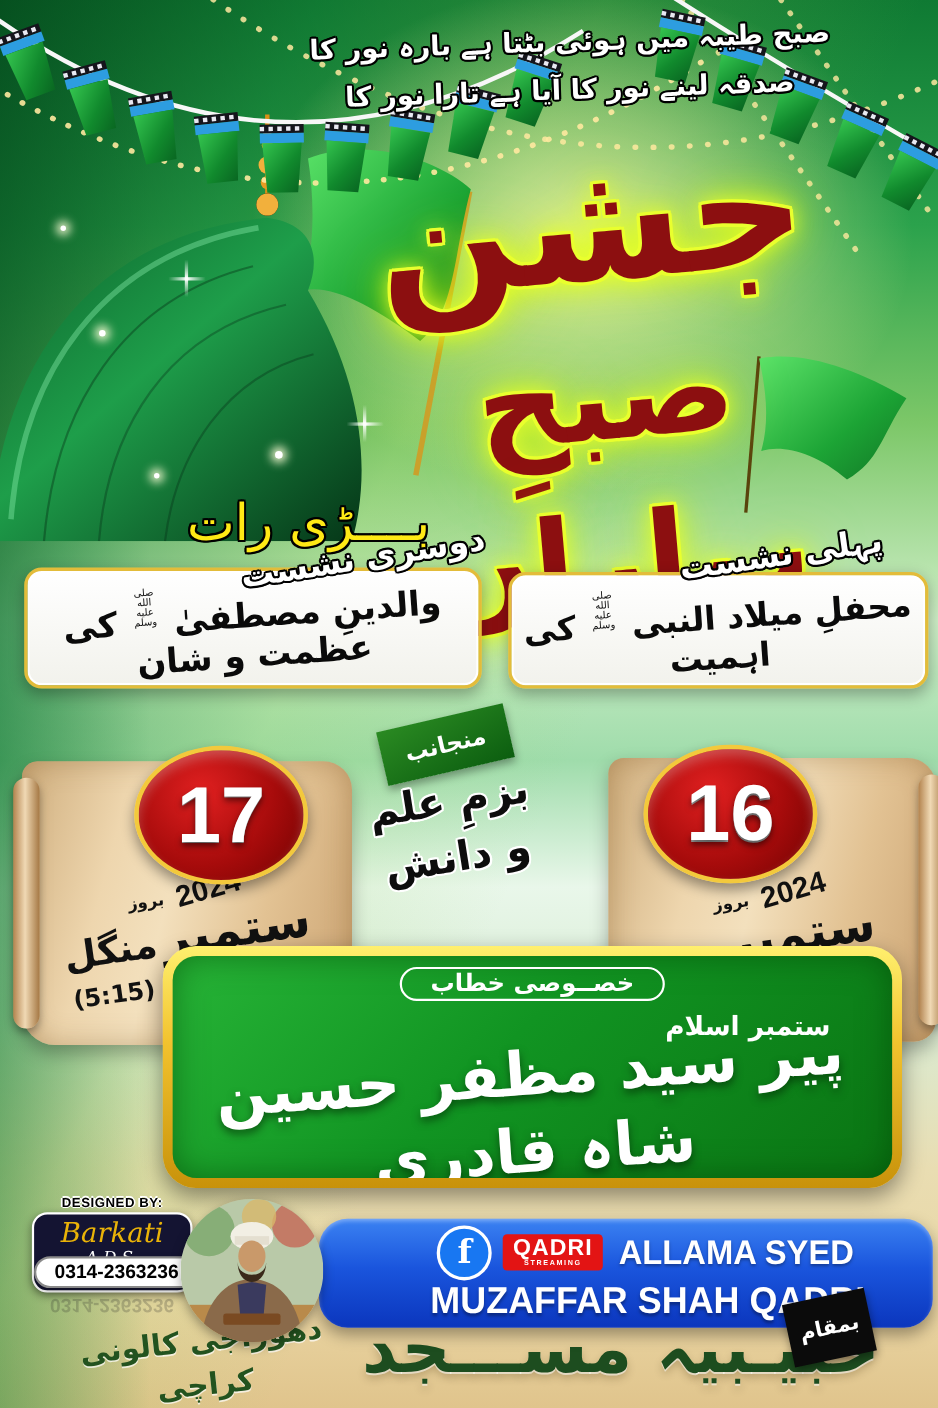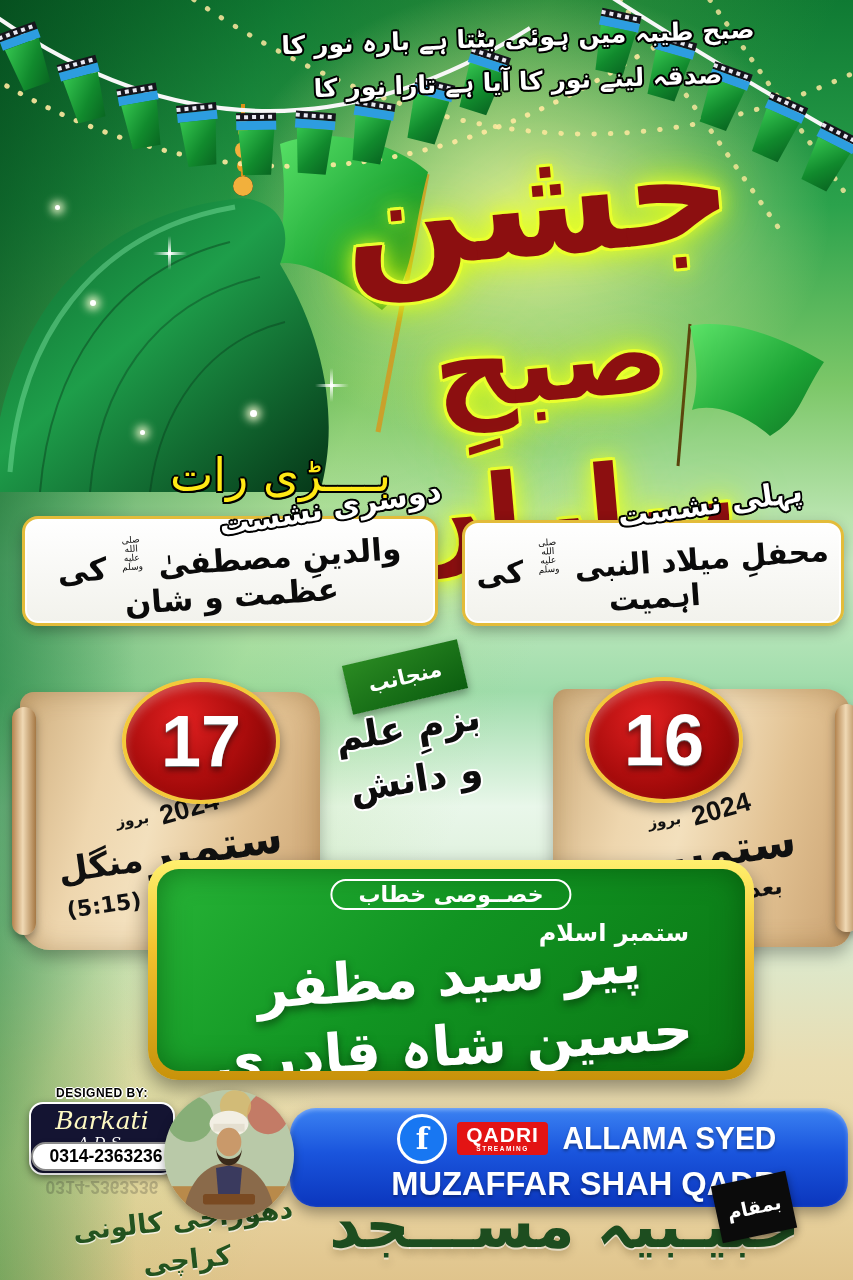--- a/index.html
+++ b/index.html
@@ -58,39 +58,39 @@
   .sc-week{font-size:34px;font-weight:800;}
   .sc-time{font-size:22px;font-weight:800;margin-top:6px;}
 
   .org-tag{top:652px;left:346px;width:118px;height:50px;background:linear-gradient(160deg,#2a8a22,#0c5e10);
     transform:rotate(-13deg);display:flex;align-items:center;justify-content:center;color:#fff;font-size:21px;font-weight:700;
     box-shadow:0 4px 8px rgba(0,0,0,.35);z-index:6;}
   .org-name{top:702px;left:322px;width:180px;text-align:center;font-size:37px;line-height:52px;font-weight:800;color:#0d0d0d;
     transform:rotate(-9deg);z-index:6;}
 
   
-  .banner-outer{top:860px;left:148px;width:606px;height:220px;border-radius:30px;padding:9px;box-sizing:border-box;
+  .banner-outer{top:860px;left:148px;width:672px;height:220px;border-radius:30px;padding:9px;box-sizing:border-box;
     background:linear-gradient(180deg,#fff06e 0%,#f2c22e 40%,#c8920a 100%);
     box-shadow:0 8px 20px rgba(0,0,0,.4);z-index:8;}
   .banner-inner{width:100%;height:100%;border-radius:22px;position:relative;overflow:hidden;
     background:linear-gradient(135deg,#27b437 0%,#119422 45%,#0a7413 100%);
     box-shadow:inset 0 0 30px rgba(0,60,0,.5);}
   .kk-pill{position:absolute;top:10px;left:50%;transform:translateX(-50%);border:2px solid #fff;border-radius:26px;
     padding:1px 26px;color:#fff;font-size:22px;font-weight:700;white-space:nowrap;}
   .honorific{position:absolute;top:50px;right:56px;color:#fff;font-size:24px;font-weight:700;}
   .speaker-name{position:absolute;top:72px;left:12px;right:12px;text-align:center;color:#fff;font-size:55px;line-height:70px;
     font-weight:800;transform:rotate(-4deg);text-shadow:0 4px 8px rgba(0,30,0,.55);}
 
   
   .designer{top:1086px;left:26px;width:152px;text-align:center;z-index:9;}
   .designer .lbl{font-size:12px;font-weight:700;color:#000;letter-spacing:.5px;
     text-shadow:1.5px 0 0 #fff,-1.5px 0 0 #fff,0 1.5px 0 #fff,0 -1.5px 0 #fff;}
   .brandbox{margin:2px auto 0;width:142px;background:#141432;border:2px solid #fff;border-radius:14px;padding:4px 0 2px;
     box-shadow:0 3px 8px rgba(0,0,0,.4);}
-  .brandbox .b1{font-family:"DejaVu Serif",serif;font-style:italic;font-size:25px;color:#fef9c3;line-height:26px;}
+  .brandbox .b1{font-family:"DejaVu Serif",serif;font-style:italic;font-size:25px;color:#eab308;line-height:26px;}
   .brandbox .b2{font-family:"DejaVu Serif",serif;font-style:italic;font-size:15px;color:#fff;letter-spacing:5px;line-height:18px;}
   .phone-pill{margin:-10px auto 0;position:relative;width:146px;background:#fff;border:2px solid #8a8a8a;border-radius:16px;
     font-size:17.5px;font-weight:800;color:#000;padding:2px 0;box-shadow:0 3px 6px rgba(0,0,0,.3);}
   .phone-ref{margin-top:1px;transform:scaleY(-1);opacity:.22;font-size:17.5px;font-weight:800;color:#222;}
 
   
   .photo{top:1090px;left:164px;width:130px;height:130px;border-radius:50%;overflow:hidden;z-index:10;
     box-shadow:0 4px 10px rgba(0,0,0,.35);}
   
   .livebar{top:1108px;left:290px;width:558px;height:99px;border-radius:26px;z-index:9;

